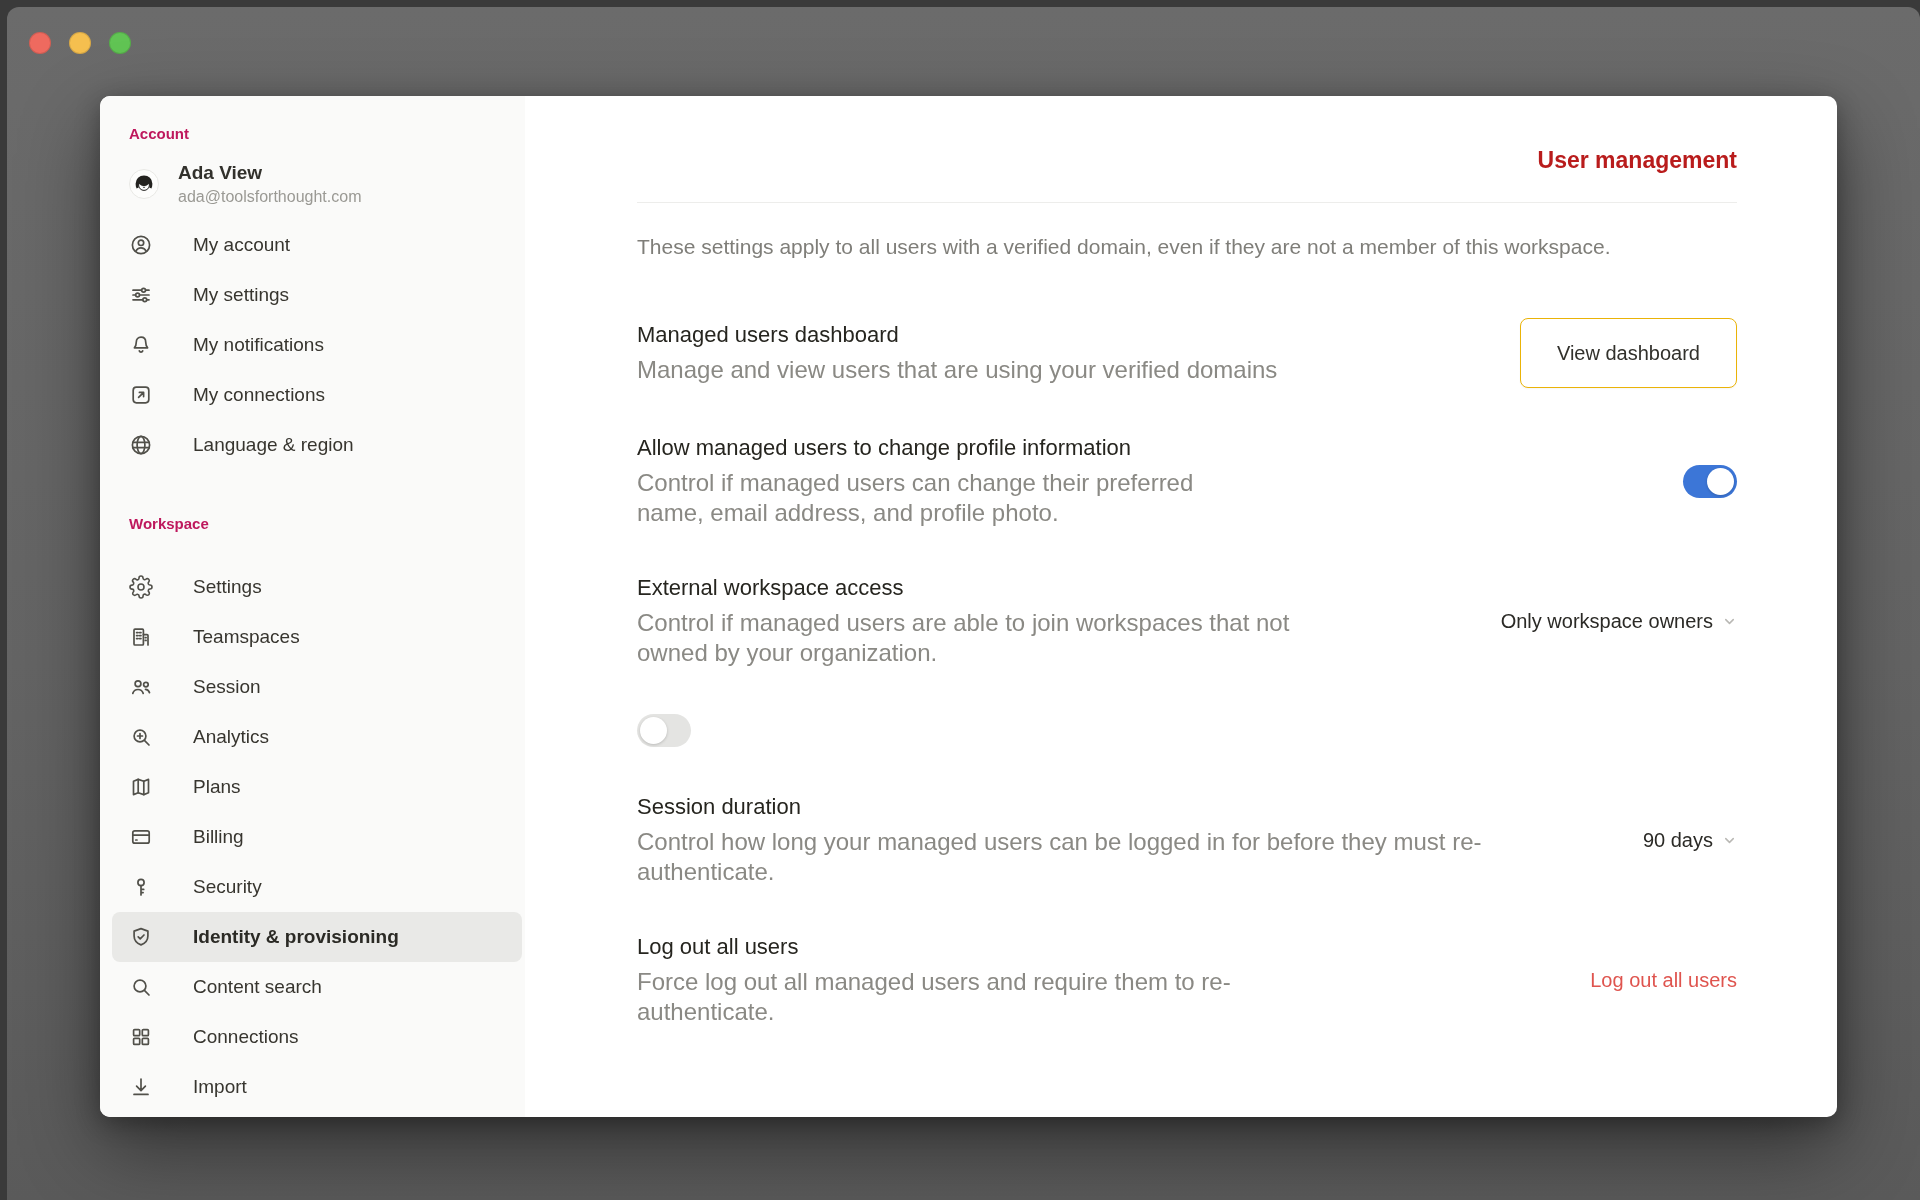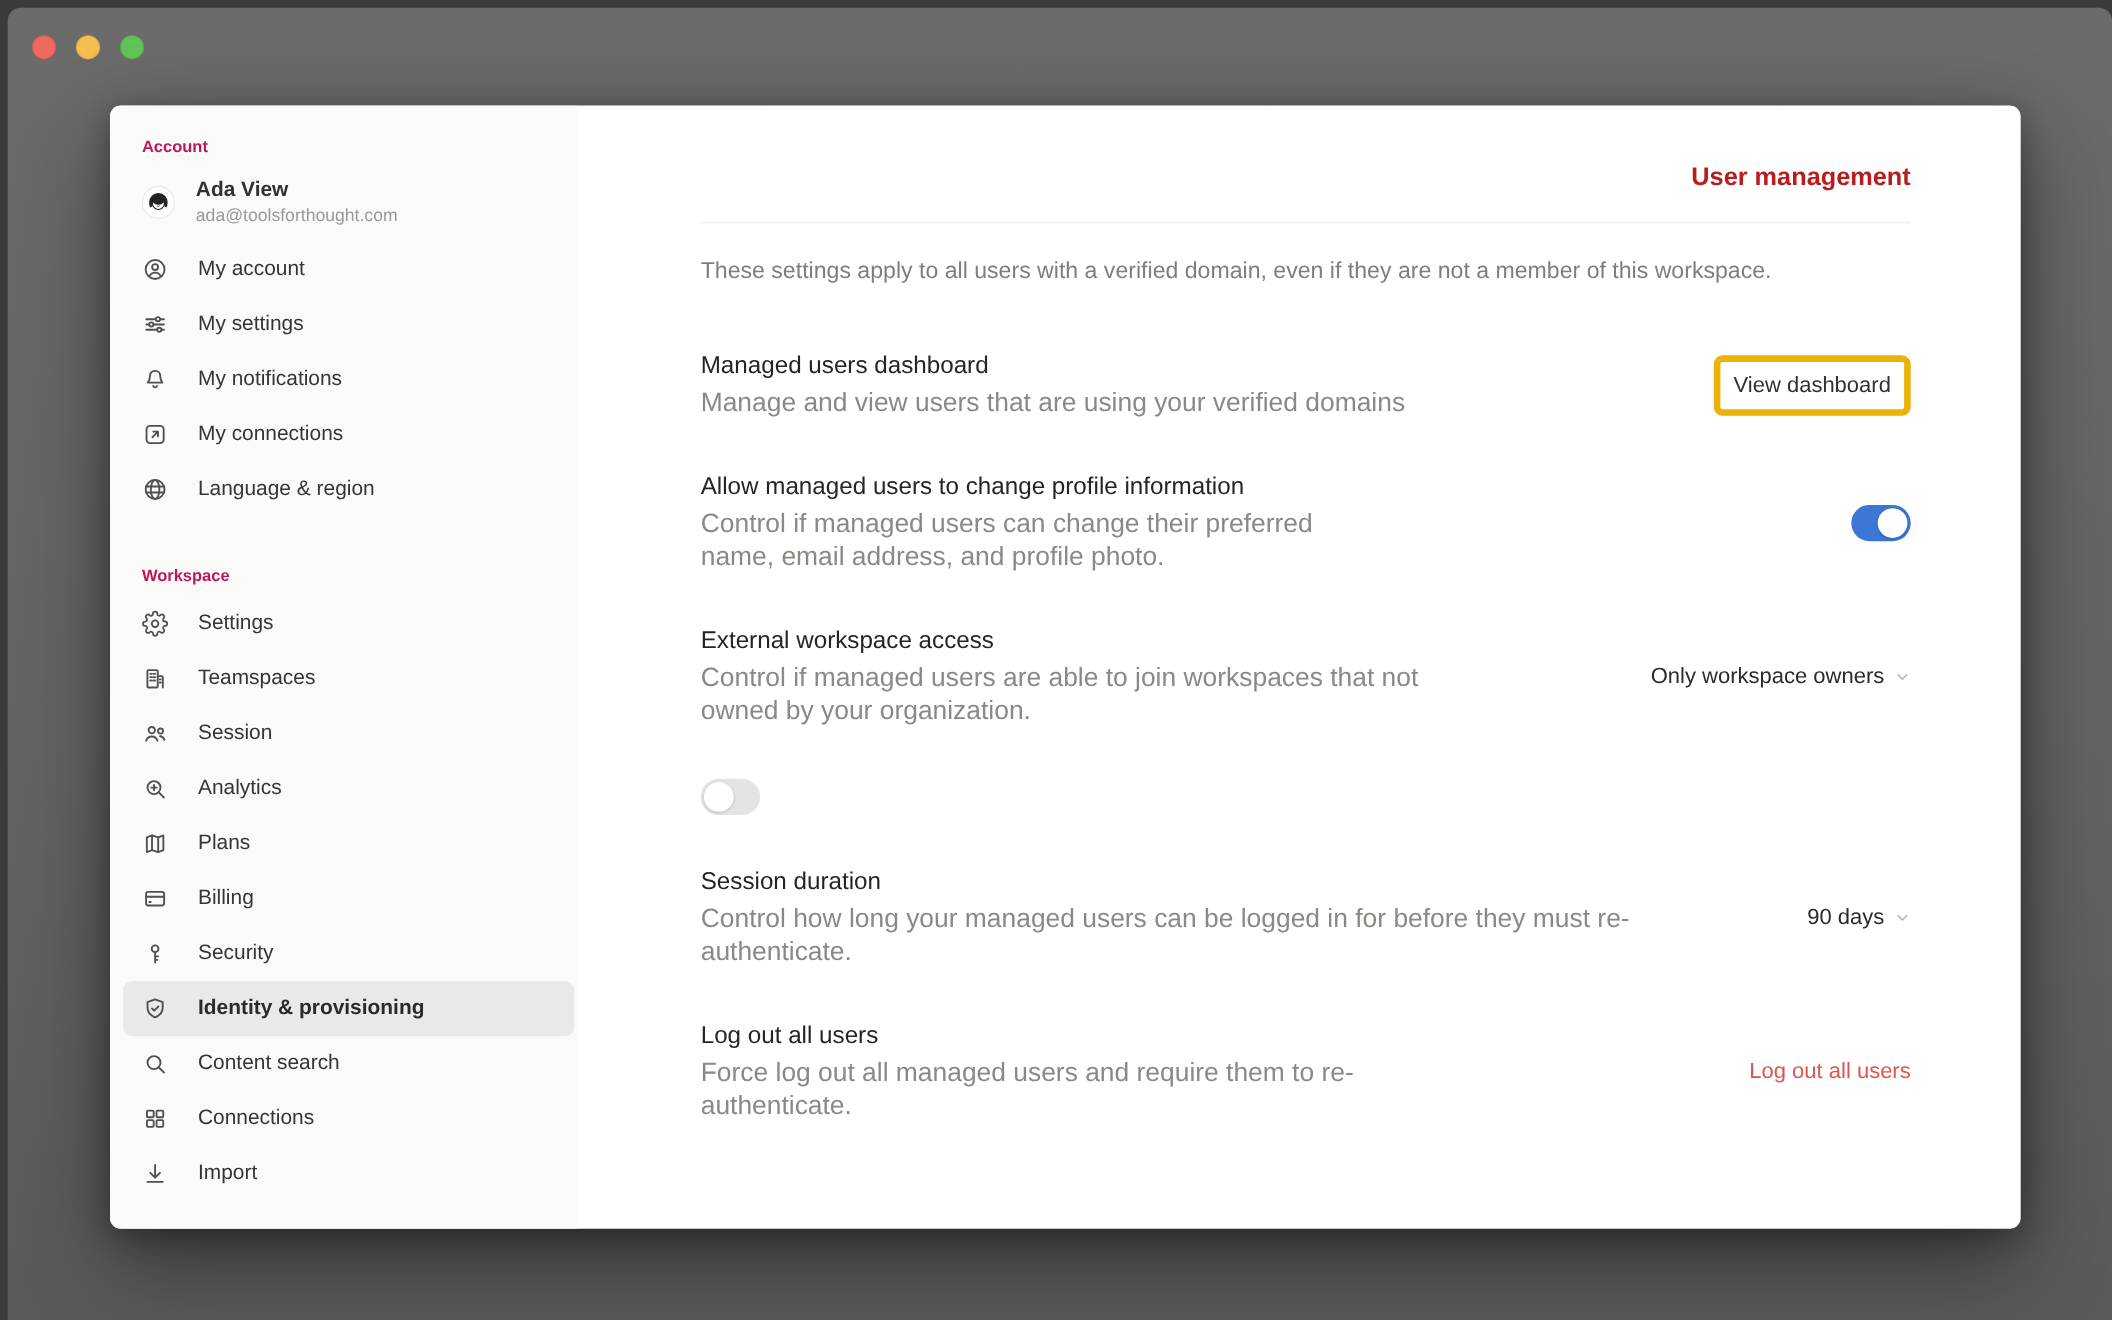--- a/index.html
+++ b/index.html
@@ -10,43 +10,43 @@
     border-radius:12px 12px 0 0;}
   .traffic{position:absolute;top:25px;left:22px;display:flex;gap:18px;}
   .light{width:22px;height:22px;border-radius:50%;box-shadow:inset 0 0 0 1px rgba(0,0,0,.12);}
   
   .modal{position:absolute;left:93px;top:89px;width:1737px;height:1021px;background:#ffffff;
     border-radius:10px;box-shadow:0 30px 80px rgba(0,0,0,.45),0 6px 24px rgba(0,0,0,.30);
     display:flex;overflow:hidden;}
   
   .sidebar{width:425px;flex:none;background:#fafaf9;padding:28px 3px 0 12px;box-sizing:border-box;overflow:hidden;}
   .section-label{font-size:15px;font-weight:700;color:#be185d;padding-left:17px;line-height:20px;}
-  .section-label.ws{margin-top:44px;margin-bottom:8px;}
+  .section-label.ws{margin-top:44px;margin-bottom:28px;}
   .user-row{display:flex;align-items:center;gap:19px;padding-left:17px;margin:16px 0 12px;}
   .user-name{font-size:19px;font-weight:700;color:#32312c;line-height:26px;}
   .user-email{font-size:16px;color:#9a9994;line-height:22px;}
   .nav{margin-top:8px;}
-  .nav-item{display:flex;align-items:center;gap:27px;height:50px;padding-left:17px;border-radius:8px;
+  .nav-item{display:flex;align-items:center;gap:40px;height:50px;padding-left:17px;border-radius:8px;
     font-size:19px;color:#37352f;cursor:default;}
   .nav-item .icon{width:24px;height:24px;flex:none;color:#51504a;display:flex;}
   .nav-item svg{width:24px;height:24px;}
   .nav-item.selected{background:#e9e9e7;font-weight:700;color:#2b2a25;}
   
   .main{flex:1;padding:48px 100px 0 112px;box-sizing:border-box;overflow:hidden;}
   .page-title{font-size:23px;font-weight:700;color:#b91c1c;line-height:33px;text-align:right;}
   .divider{height:1px;background:#ededeb;margin-top:25px;}
   .intro{margin-top:28px;font-size:21px;line-height:31px;color:#7f7e79;max-width:1100px;}
   .rows{margin-top:56px;}
   .row{display:flex;align-items:center;justify-content:space-between;margin-bottom:46px;gap:30px;}
   .rtitle{font-size:22px;font-weight:500;color:#26251f;line-height:28px;}
   .rdesc{margin-top:6px;font-size:24px;line-height:30px;color:#8a8984;}
   .w625{max-width:625px;} .w665{max-width:665px;} .w845{max-width:845px;}
   .ctl{flex:none;display:flex;align-items:center;}
-  .btn{display:inline-flex;align-items:center;justify-content:center;height:55px;padding:0 12px;
-    background:#fff;border:6px solid #eab308;border-radius:8px;font-size:20px;color:#32312c;
+  .btn{display:inline-flex;align-items:center;justify-content:center;height:70px;padding:0 36px;
+    background:#fff;border:1px solid #eab308;border-radius:8px;font-size:20px;color:#32312c;
     font-family:inherit;cursor:pointer;box-shadow:0 1px 2px rgba(0,0,0,.04);}
   .toggle{width:54px;height:33px;border-radius:17px;position:relative;cursor:pointer;}
   .toggle.on{background:#3c76d7;}
   .toggle.off{background:#e4e4e2;}
   .knob{position:absolute;top:3px;width:27px;height:27px;border-radius:50%;background:#fff;
     box-shadow:0 1px 3px rgba(0,0,0,.18);}
   .toggle.on .knob{right:3px;}
   .toggle.off .knob{left:3px;}
   .dd{display:flex;align-items:center;gap:9px;font-size:20px;color:#2b2a26;cursor:pointer;}
   .dd .chev{display:flex;color:#b9b8b4;}

